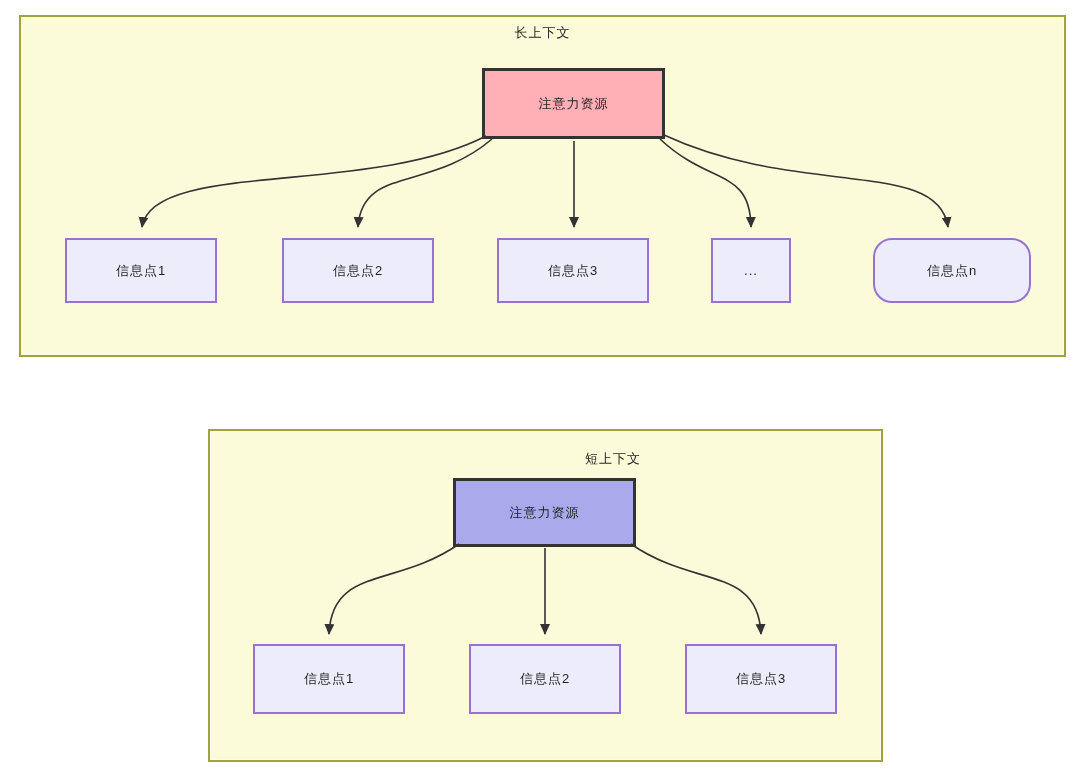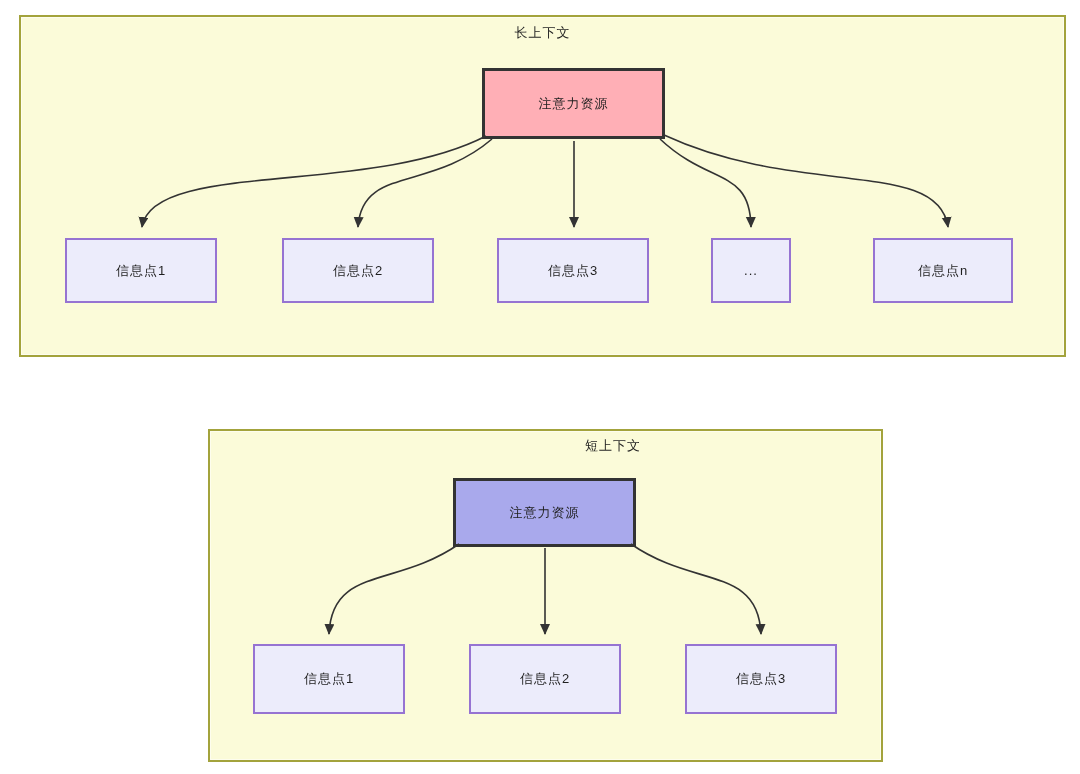--- a/index.html
+++ b/index.html
@@ -62,24 +62,24 @@
 
   <div class="ctx-container" style="left:19px;top:15px;width:1047px;height:342px;"></div>
   <div class="ctx-title" style="left:19px;top:24px;width:1047px;">长上下文</div>
 
   <div class="node source-node source-long" style="left:482px;top:68px;width:183px;height:71px;">注意力资源</div>
 
   <div class="node info-node" style="left:65px;top:238px;width:152px;height:65px;">信息点1</div>
   <div class="node info-node" style="left:282px;top:238px;width:152px;height:65px;">信息点2</div>
   <div class="node info-node" style="left:497px;top:238px;width:152px;height:65px;">信息点3</div>
   <div class="node info-node" style="left:711px;top:238px;width:80px;height:65px;">...</div>
-  <div class="node info-node" style="left:873px;top:238px;width:140px;height:65px;">信息点n</div>
+  <div class="node info-node" style="left:873px;top:238px;width:158px;height:65px;border-radius:19px;">信息点n</div>
 
   <div class="ctx-container" style="left:208px;top:429px;width:675px;height:333px;"></div>
-  <div class="ctx-title" style="left:208px;top:437px;width:794px;padding-left:16px;">短上下文</div>
+  <div class="ctx-title" style="left:208px;top:450px;width:794px;padding-left:16px;">短上下文</div>
 
   <div class="node source-node source-short" style="left:453px;top:478px;width:183px;height:69px;">注意力资源</div>
 
   <div class="node info-node" style="left:253px;top:644px;width:152px;height:70px;">信息点1</div>
   <div class="node info-node" style="left:469px;top:644px;width:152px;height:70px;">信息点2</div>
   <div class="node info-node" style="left:685px;top:644px;width:152px;height:70px;">信息点3</div>
 
   <svg class="arrows" width="1080" height="774" viewBox="0 0 1080 774">
     <defs>
       <marker id="arw" markerUnits="userSpaceOnUse" markerWidth="16" markerHeight="16" refX="10" refY="5" orient="auto">

